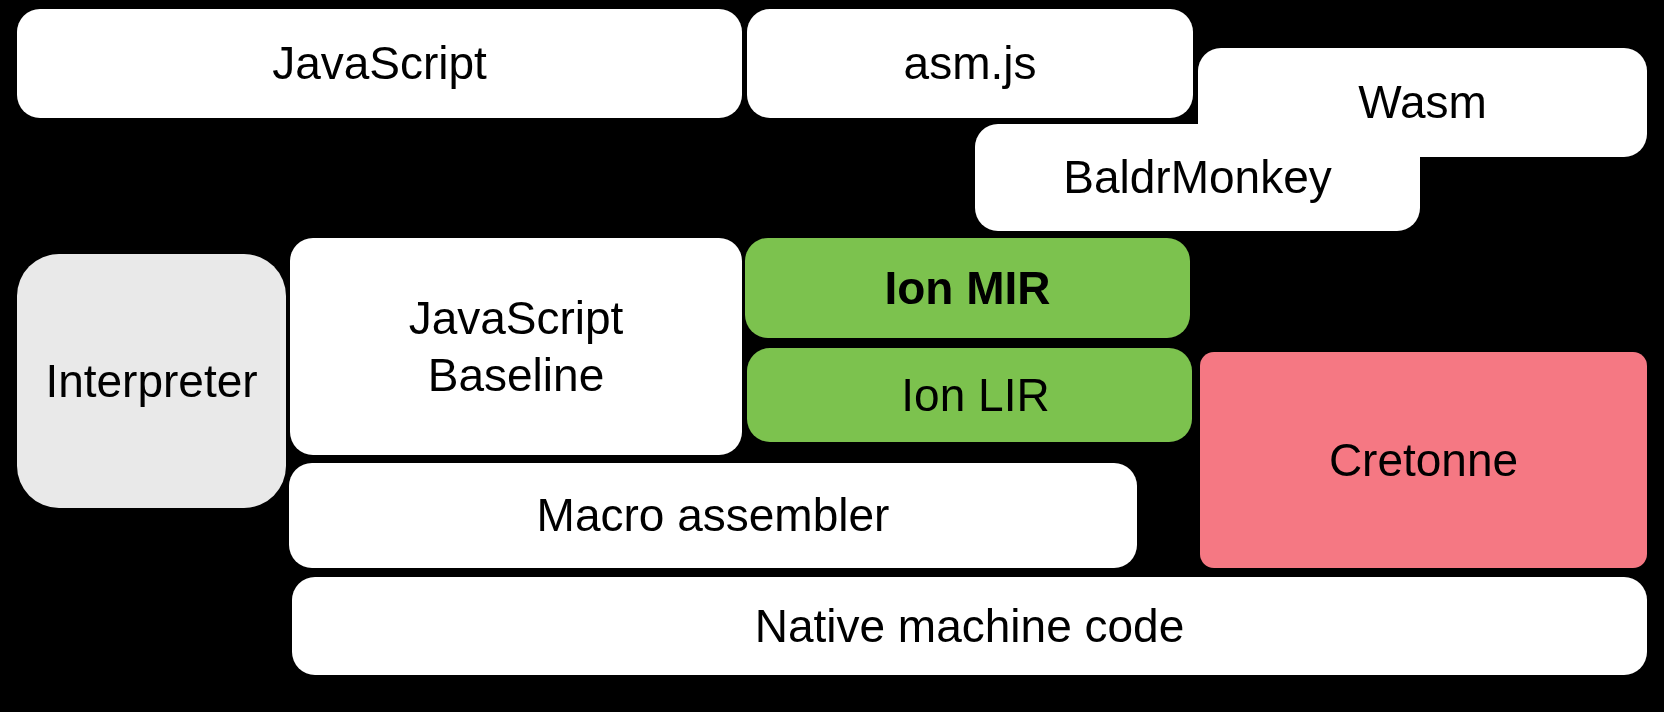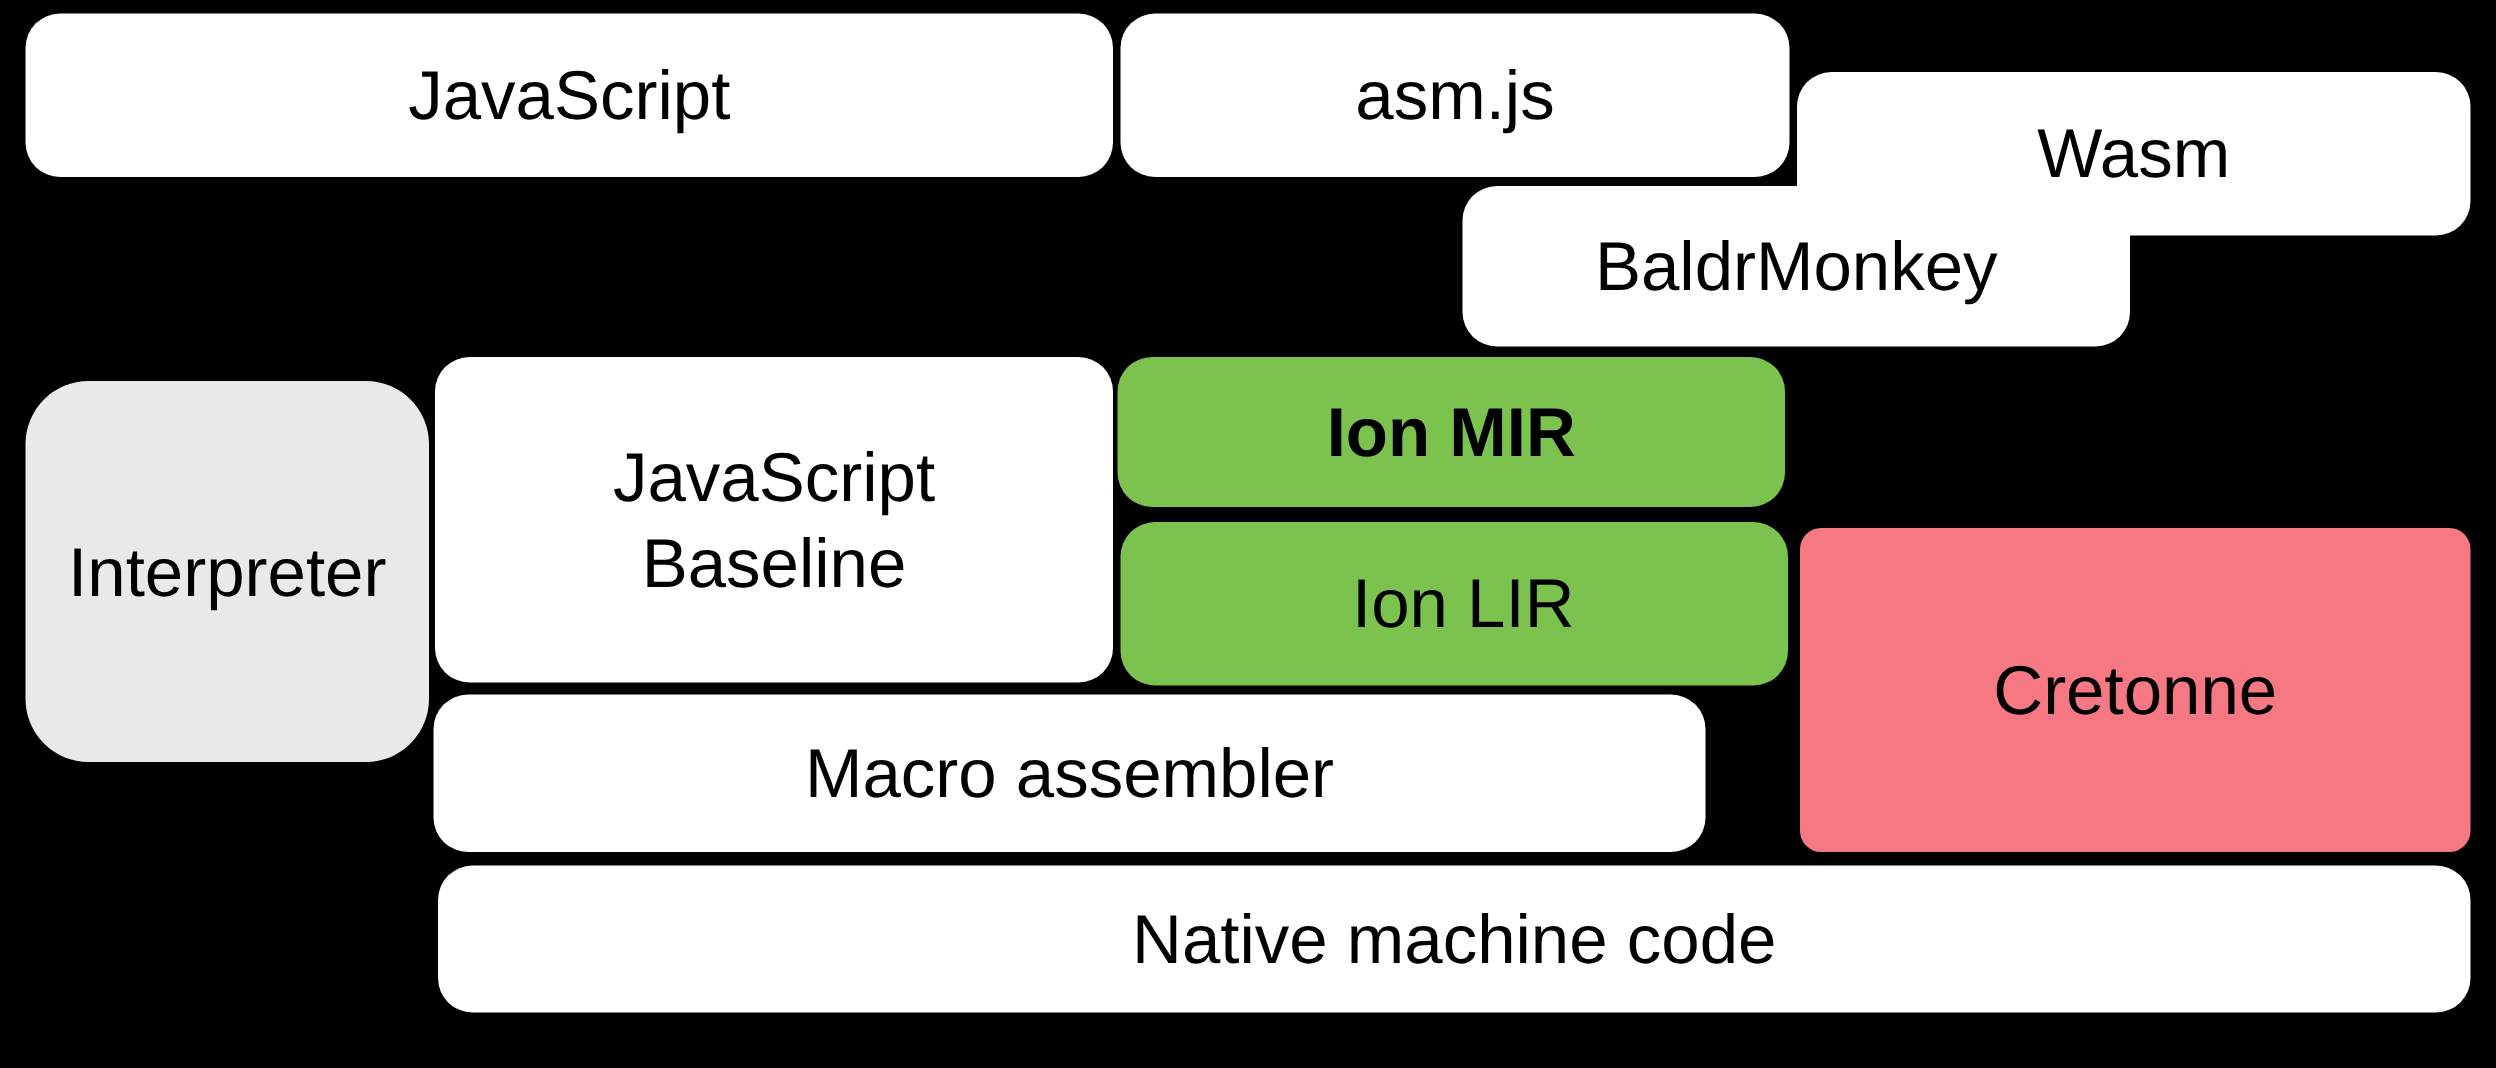--- a/index.html
+++ b/index.html
@@ -35,21 +35,21 @@
 
   
   .n-javascript          { left: 17px;   top: 9px;   width: 725px;  height: 109px; }
   .n-asmjs               { left: 747px;  top: 9px;   width: 446px;  height: 109px; }
   .n-wasm                { left: 1198px; top: 9px;   width: 449px;  height: 109px; margin-top: 39px; }
   .n-js-bytecode         { left: 17px;   top: 124px; width: 950px;  height: 108px; }
   .n-baldrmonkey         { left: 975px;  top: 124px; width: 445px;  height: 107px; }
   .n-interpreter         { left: 17px;   top: 238px; width: 269px;  height: 254px; border-radius: 42px; margin-top: 16px; }
   .n-js-baseline         { left: 290px;  top: 238px; width: 452px;  height: 217px; }
   .n-ion-mir             { left: 745px;  top: 238px; width: 445px;  height: 100px; font-weight: bold; }
-  .n-ion-lir             { left: 747px;  top: 348px; width: 445px;  height: 109px; padding-left: 12px; }
+  .n-ion-lir             { left: 747px;  top: 348px; width: 445px;  height: 94px; padding-left: 12px; }
   .n-cretonne            { left: 1200px; top: 352px; width: 447px;  height: 216px; border-radius: 14px; }
   .n-macro-assembler     { left: 289px;  top: 463px; width: 848px;  height: 105px; }
   .n-native-machine-code { left: 292px;  top: 577px; width: 1355px; height: 98px; }
 </style>
 </head>
 <body>
 
 <div class="canvas">
 
   <div class="node n-javascript">JavaScript</div>

